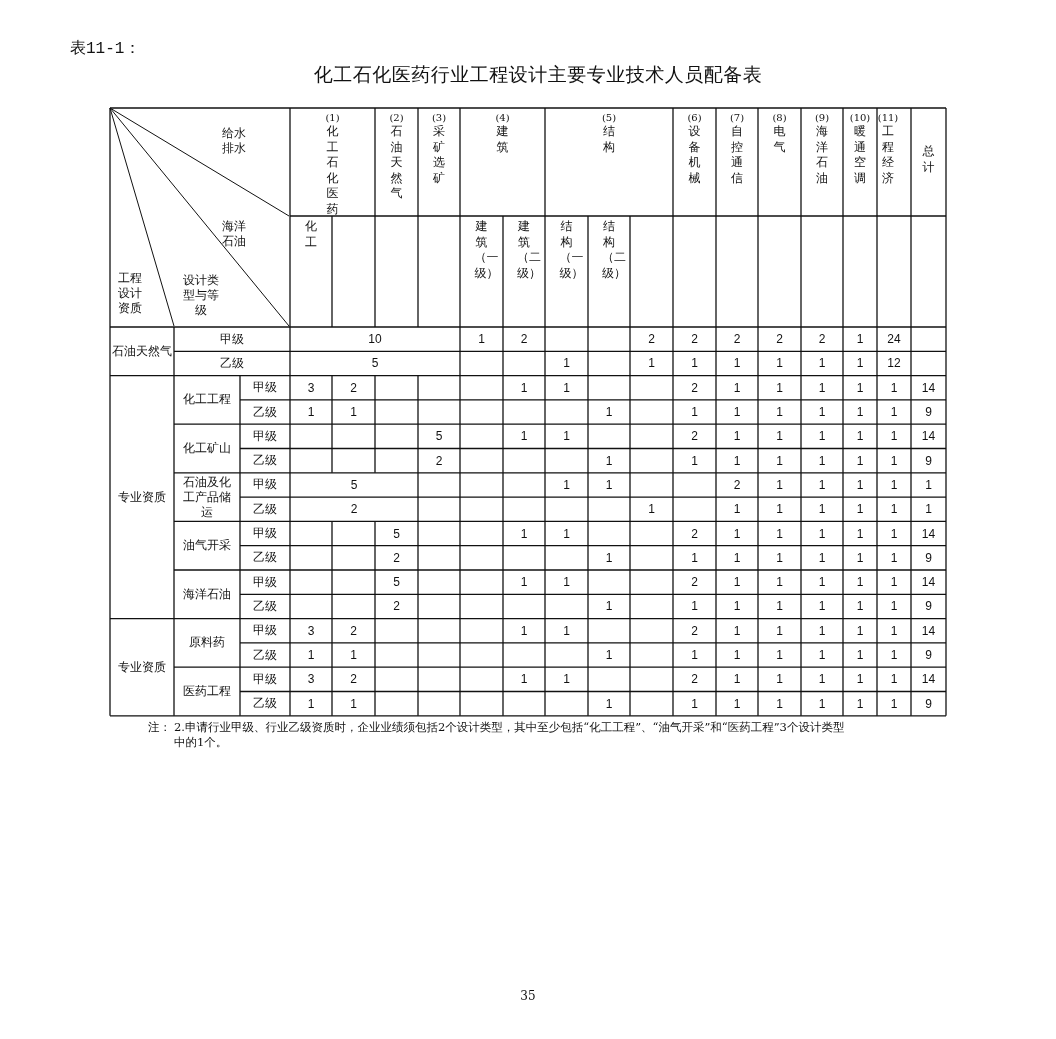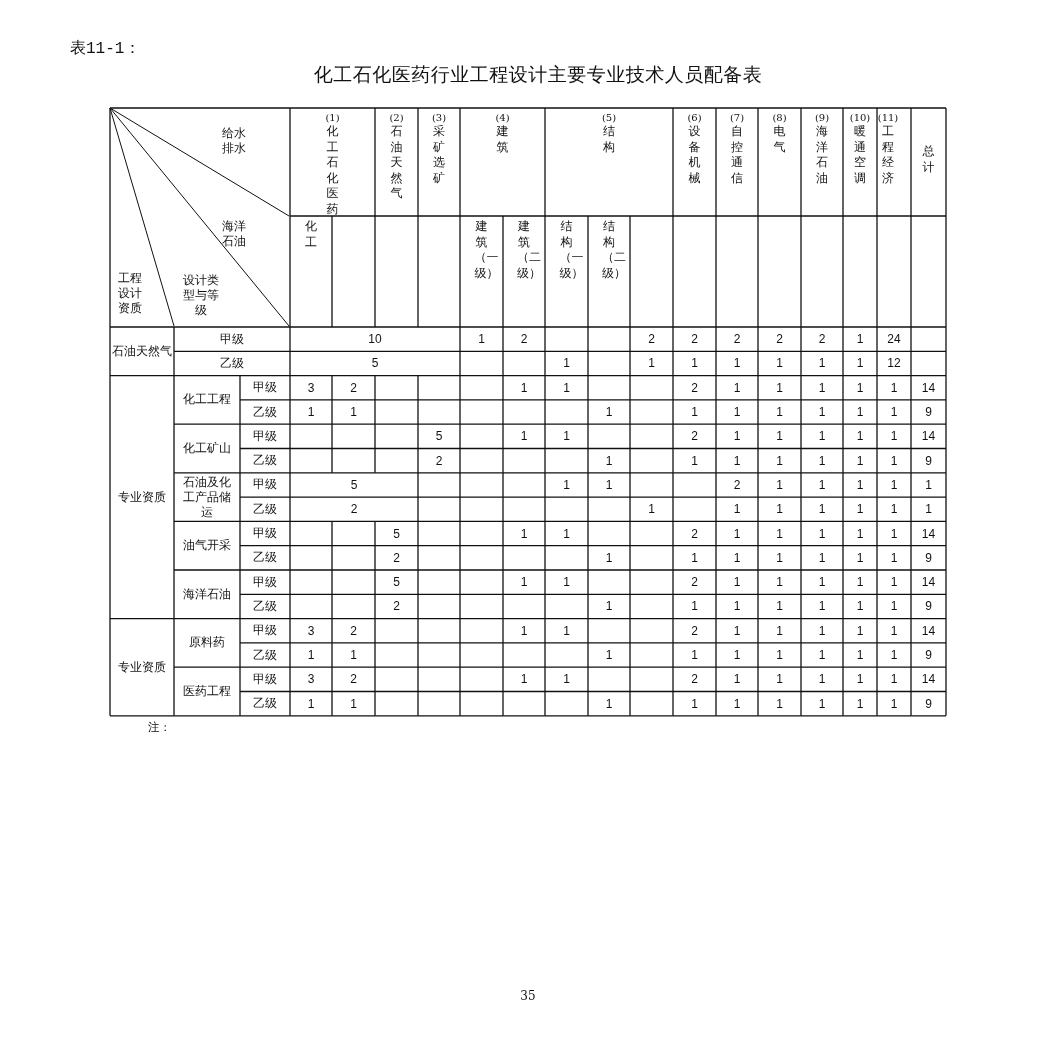--- a/index.html
+++ b/index.html
@@ -656,17 +656,19 @@
     <div class="cell num" style="left: 801px; top: 691.5px; width: 42px; height: 24.3px;">1</div>
     <div class="cell num" style="left: 843px; top: 691.5px; width: 34px; height: 24.3px;">1</div>
     <div class="cell num" style="left: 877px; top: 691.5px; width: 34px; height: 24.3px;">1</div>
     <div class="cell num" style="left: 911px; top: 691.5px; width: 35px; height: 24.3px;">9</div>
   </div>
 
 <div class="abs notes" style="left:148px;top:720px;width:800px;">
   <div style="display:flex;">
     <span style="width:26px;flex:none;">注：</span>
     <div>
+      <div>2.申请行业甲级、行业乙级资质时，企业业绩须包括2个设计类型，其中至少包括“化工工程”、“油气开采”和“医药工程”3个设计类型</div>
+      <div>中的1个。</div>
     </div>
   </div>
 </div>
 
 <div id="page-number" class="abs">35</div>
 
 </body></html>

